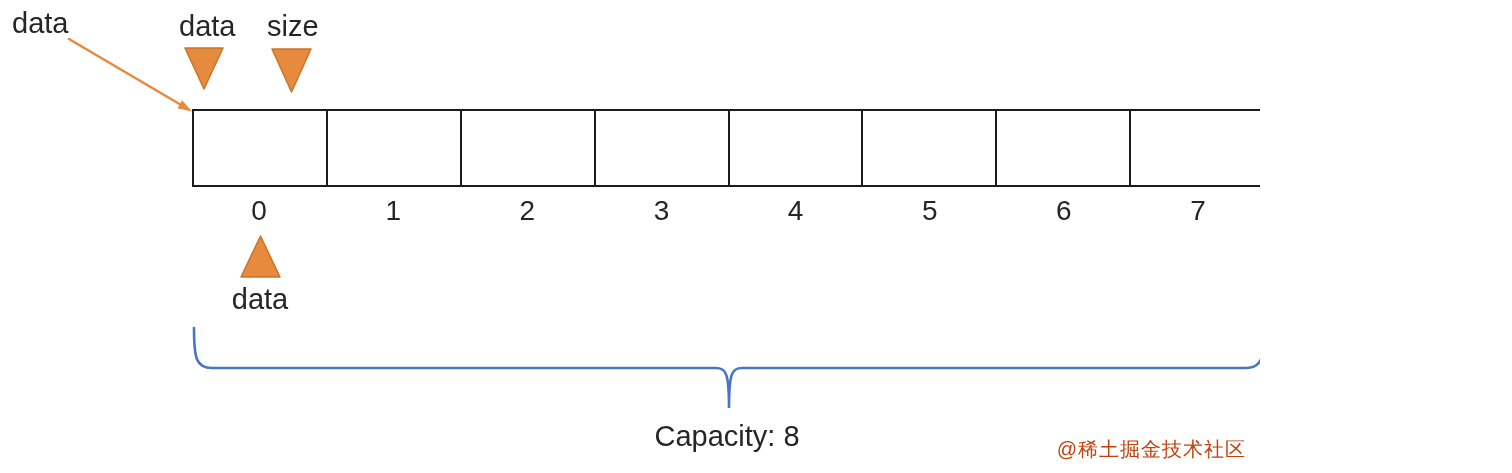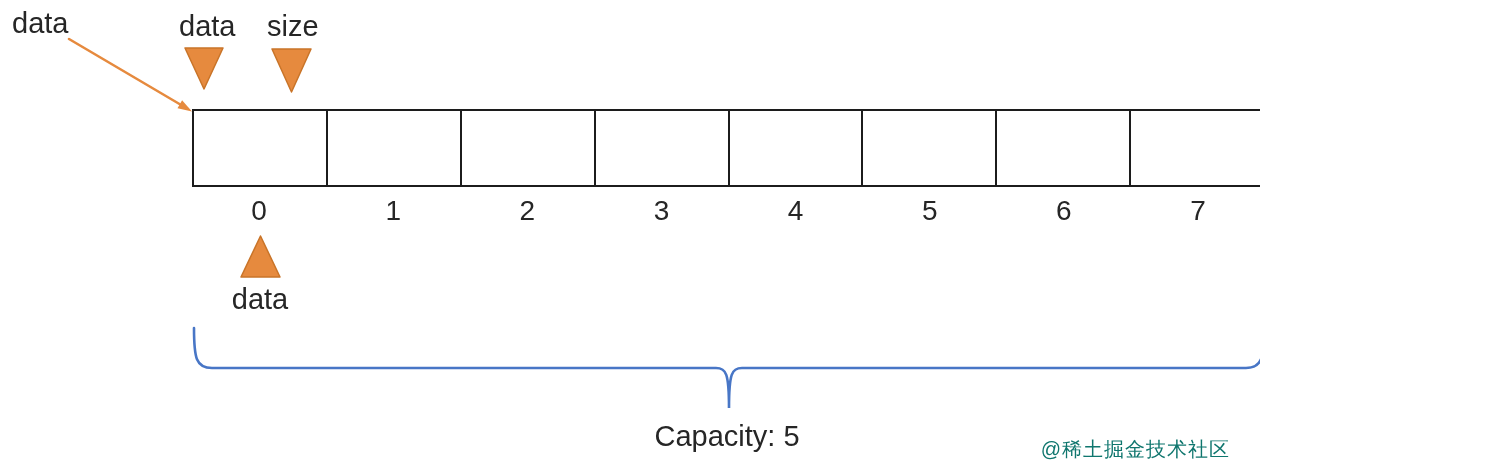--- a/index.html
+++ b/index.html
@@ -64,24 +64,24 @@
   }
   .index {
     flex: 1 1 0;
     text-align: center;
     color: #262626;
     font-size: 28px;
     line-height: 1.1;
   }
   .watermark {
     position: absolute;
-    right: 30px;
+    right: 14px;
     top: 436px;
     font-size: 20px;
-    color: #0f766e;
+    color: #c2410c;
     letter-spacing: 1px;
     margin-left: 18px;
   }
 </style>
 </head>
 <body>
 
 <div class="stage">
 
   <svg class="overlay" viewBox="0 0 1512 473">
@@ -124,16 +124,16 @@
     <div class="index">1</div>
     <div class="index">2</div>
     <div class="index">3</div>
     <div class="index">4</div>
     <div class="index">5</div>
     <div class="index">6</div>
     <div class="index">7</div>
   </div>
 
   <div class="label tail-label">data</div>
-  <div class="label capacity-label">Capacity: 5</div>
+  <div class="label capacity-label">Capacity: 8</div>
   <div class="watermark">@稀土掘金技术社区</div>
 
 </div>
 
 </body></html>

